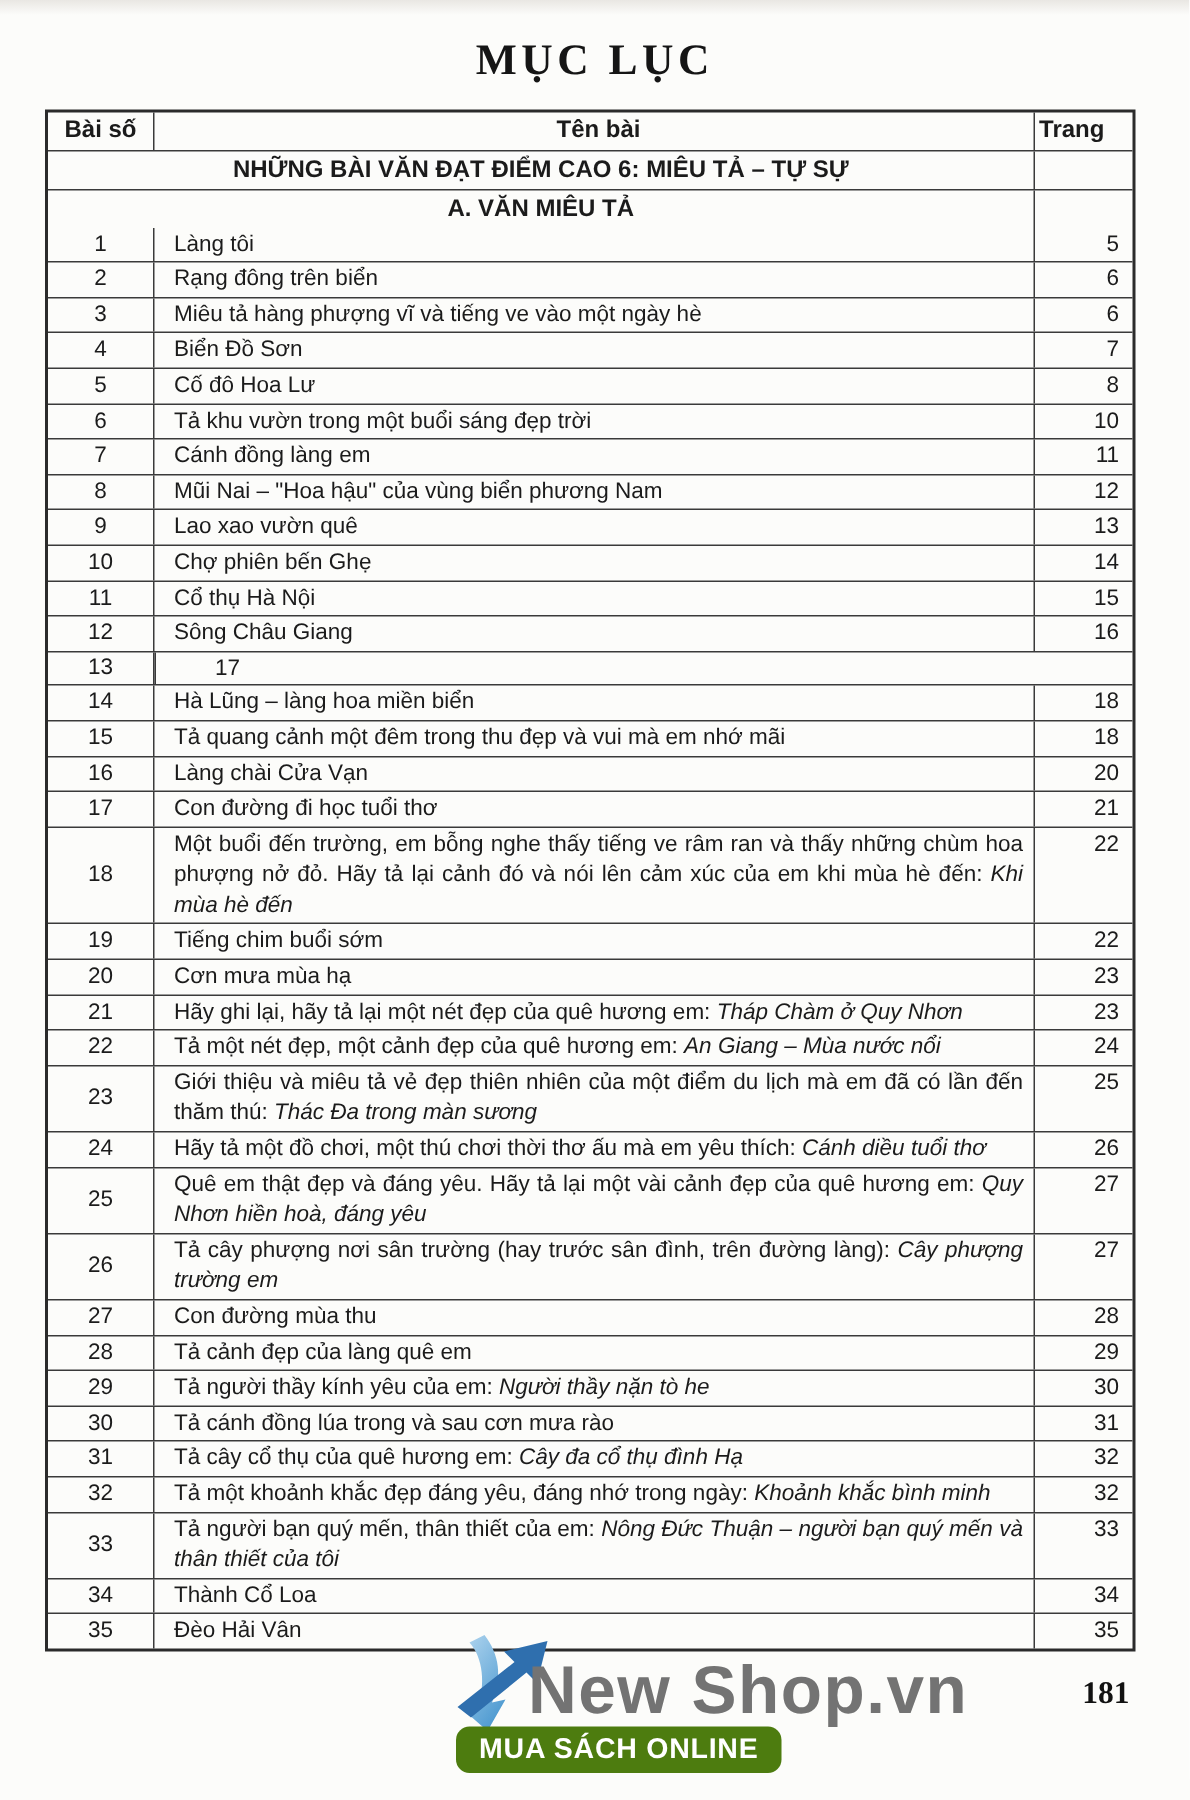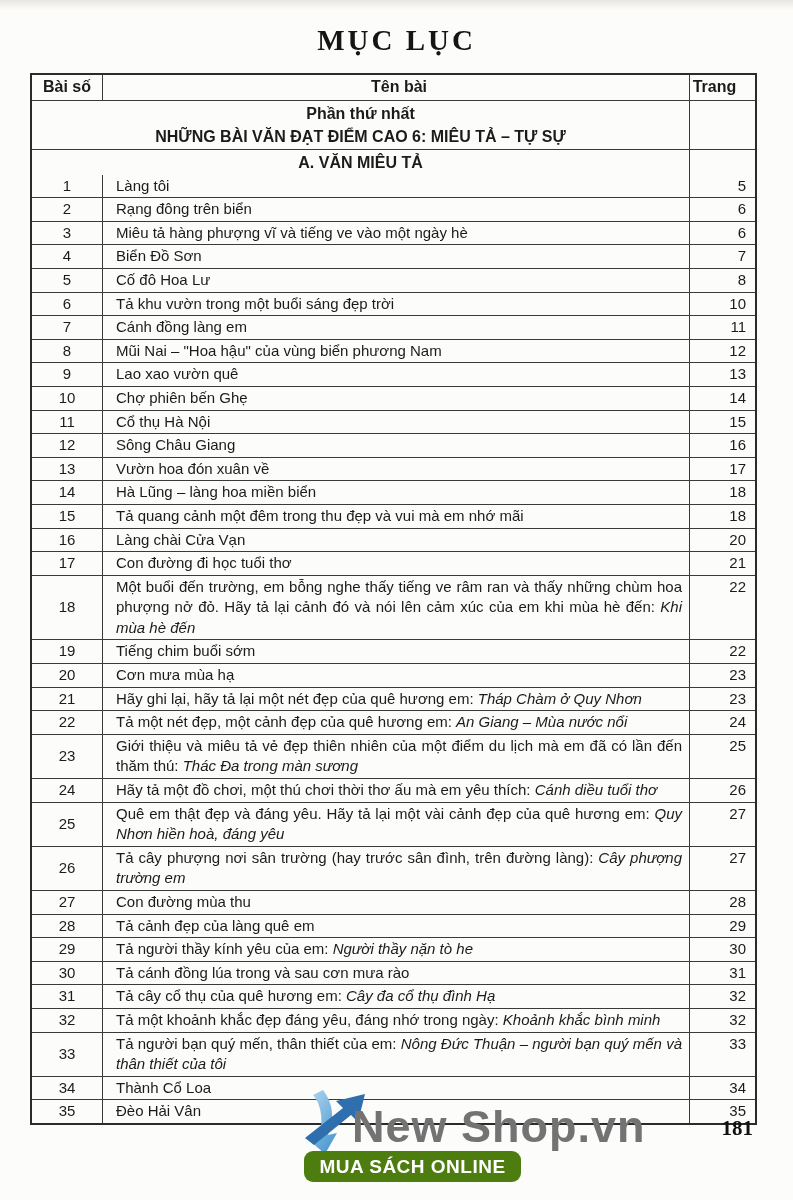--- a/index.html
+++ b/index.html
@@ -90,21 +90,20 @@
   <div class="toc">
 
     <div class="row hdr">
       <div class="c-num">Bài số</div>
       <div class="c-name">Tên bài</div>
       <div class="c-page">Trang</div>
     </div>
 
     <div class="row">
       <div class="c-merged">
-        <span class="ln">Phần thứ nhất</span>
         <span class="ln">NHỮNG BÀI VĂN ĐẠT ĐIỂM CAO 6: MIÊU TẢ – TỰ SỰ</span>
       </div>
       <div class="c-page"></div>
     </div>
 
     <div class="row">
       <div class="c-merged">A. VĂN MIÊU TẢ</div>
       <div class="c-page"></div>
     </div>
 
@@ -176,21 +175,20 @@
       </div>
 
       <div class="row">
         <div class="c-num">12</div>
         <div class="c-name"><span>Sông Châu Giang</span></div>
         <div class="c-page">16</div>
       </div>
 
       <div class="row">
         <div class="c-num">13</div>
-        <div class="c-name"><span>Vườn hoa đón xuân về</span></div>
         <div class="c-page">17</div>
       </div>
 
       <div class="row">
         <div class="c-num">14</div>
         <div class="c-name"><span>Hà Lũng – làng hoa miền biển</span></div>
         <div class="c-page">18</div>
       </div>
 
       <div class="row">

